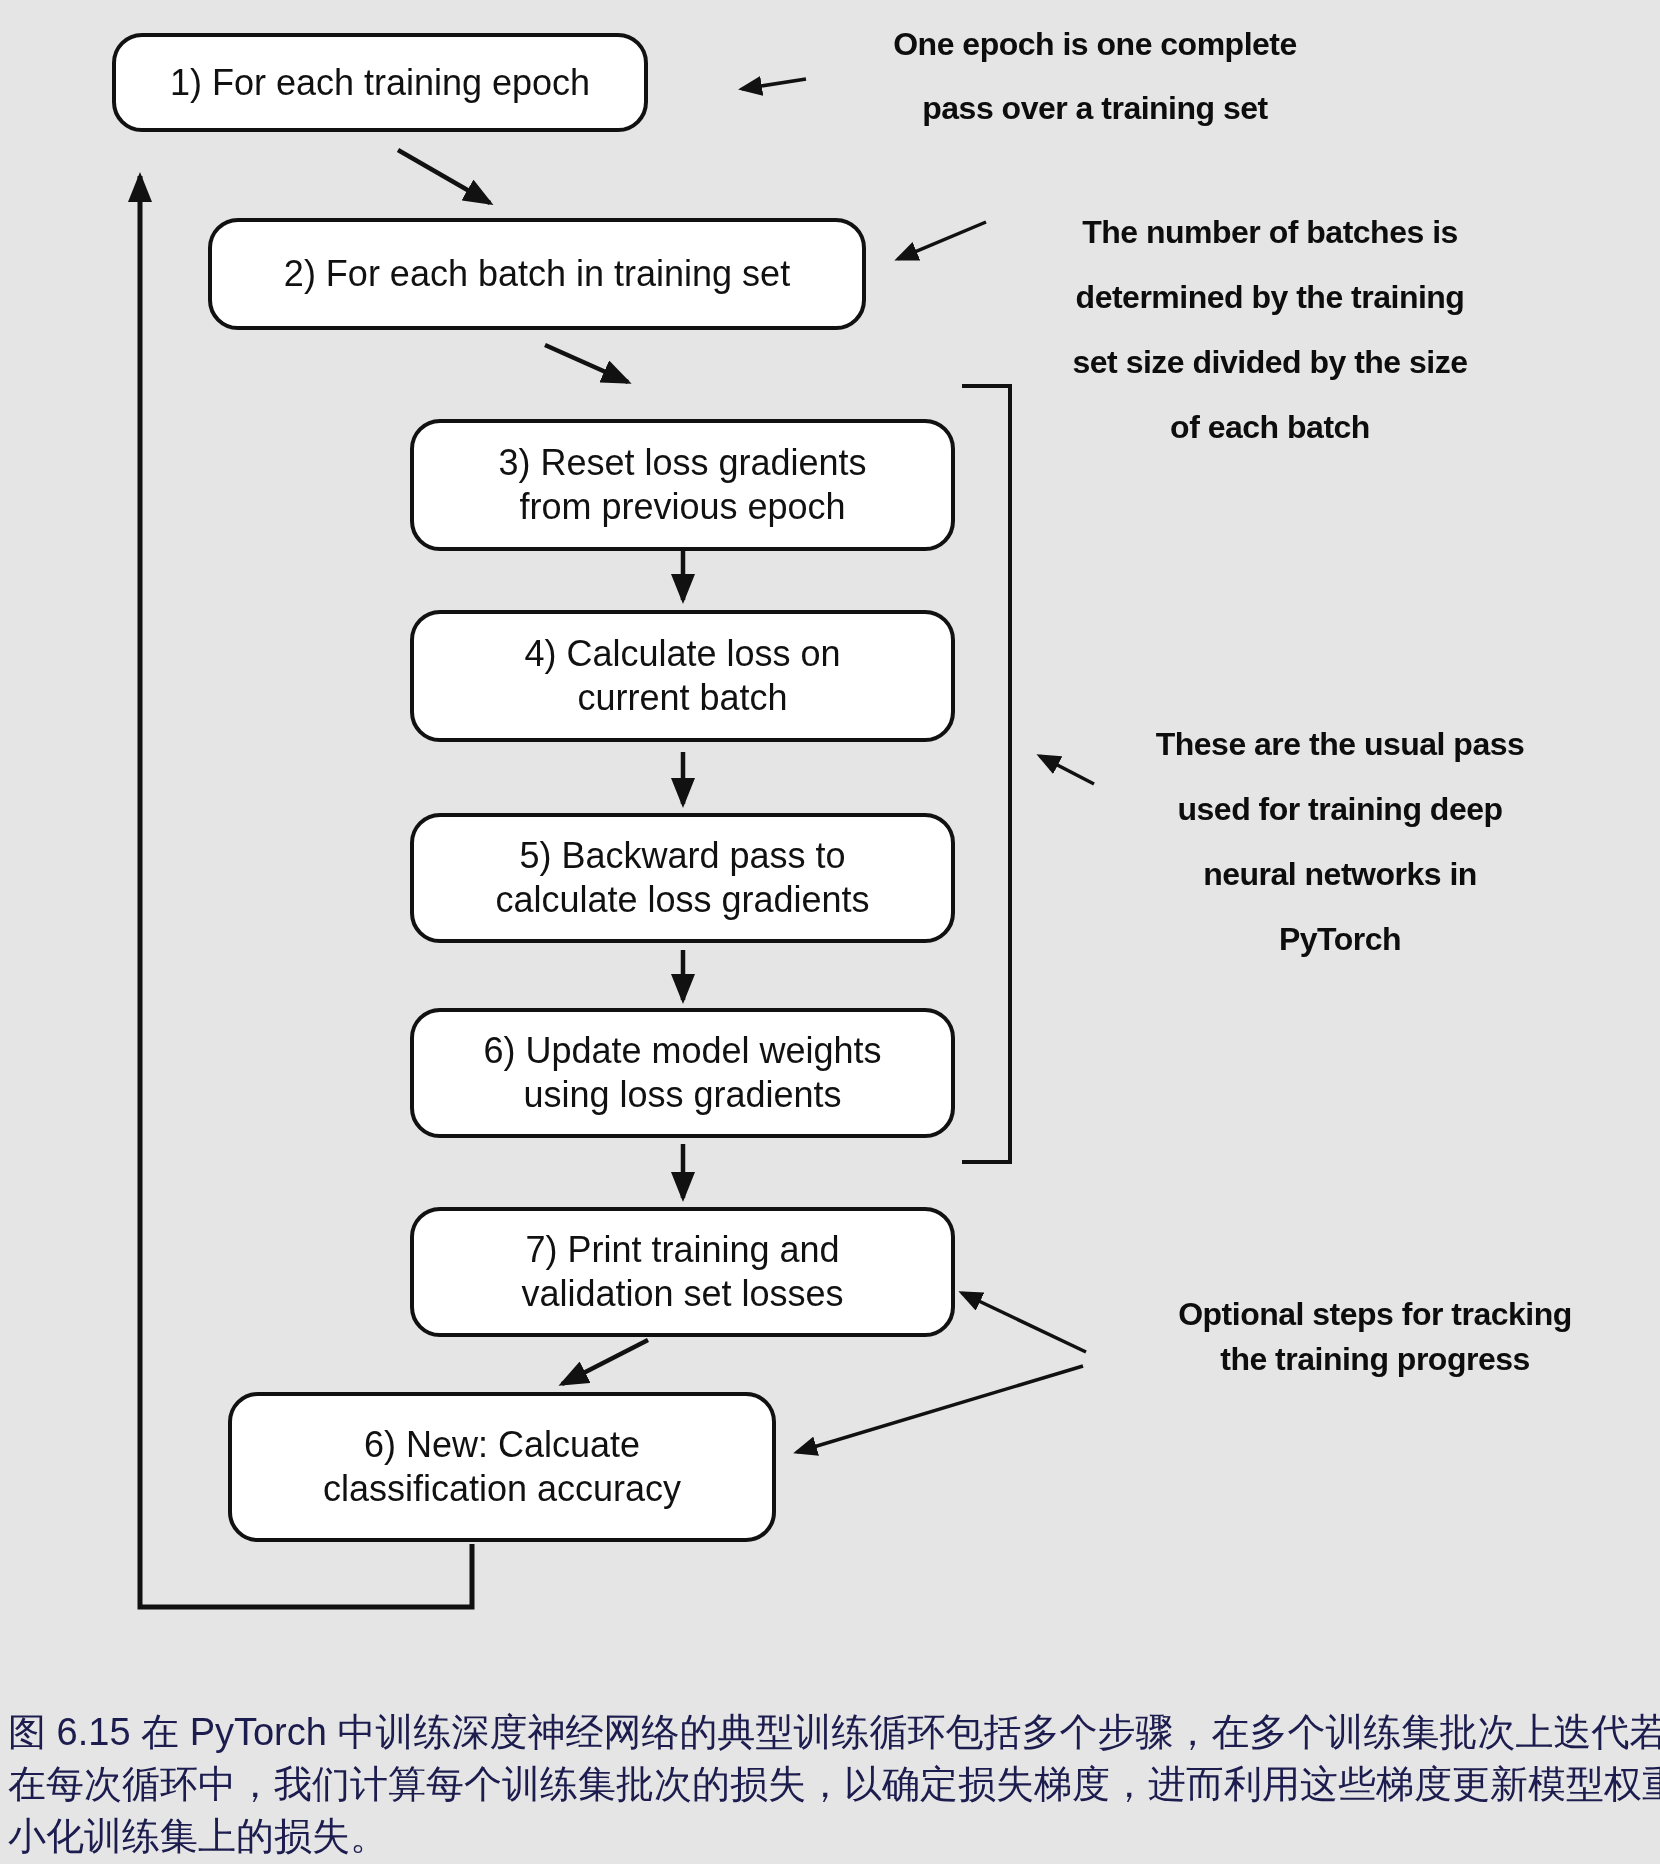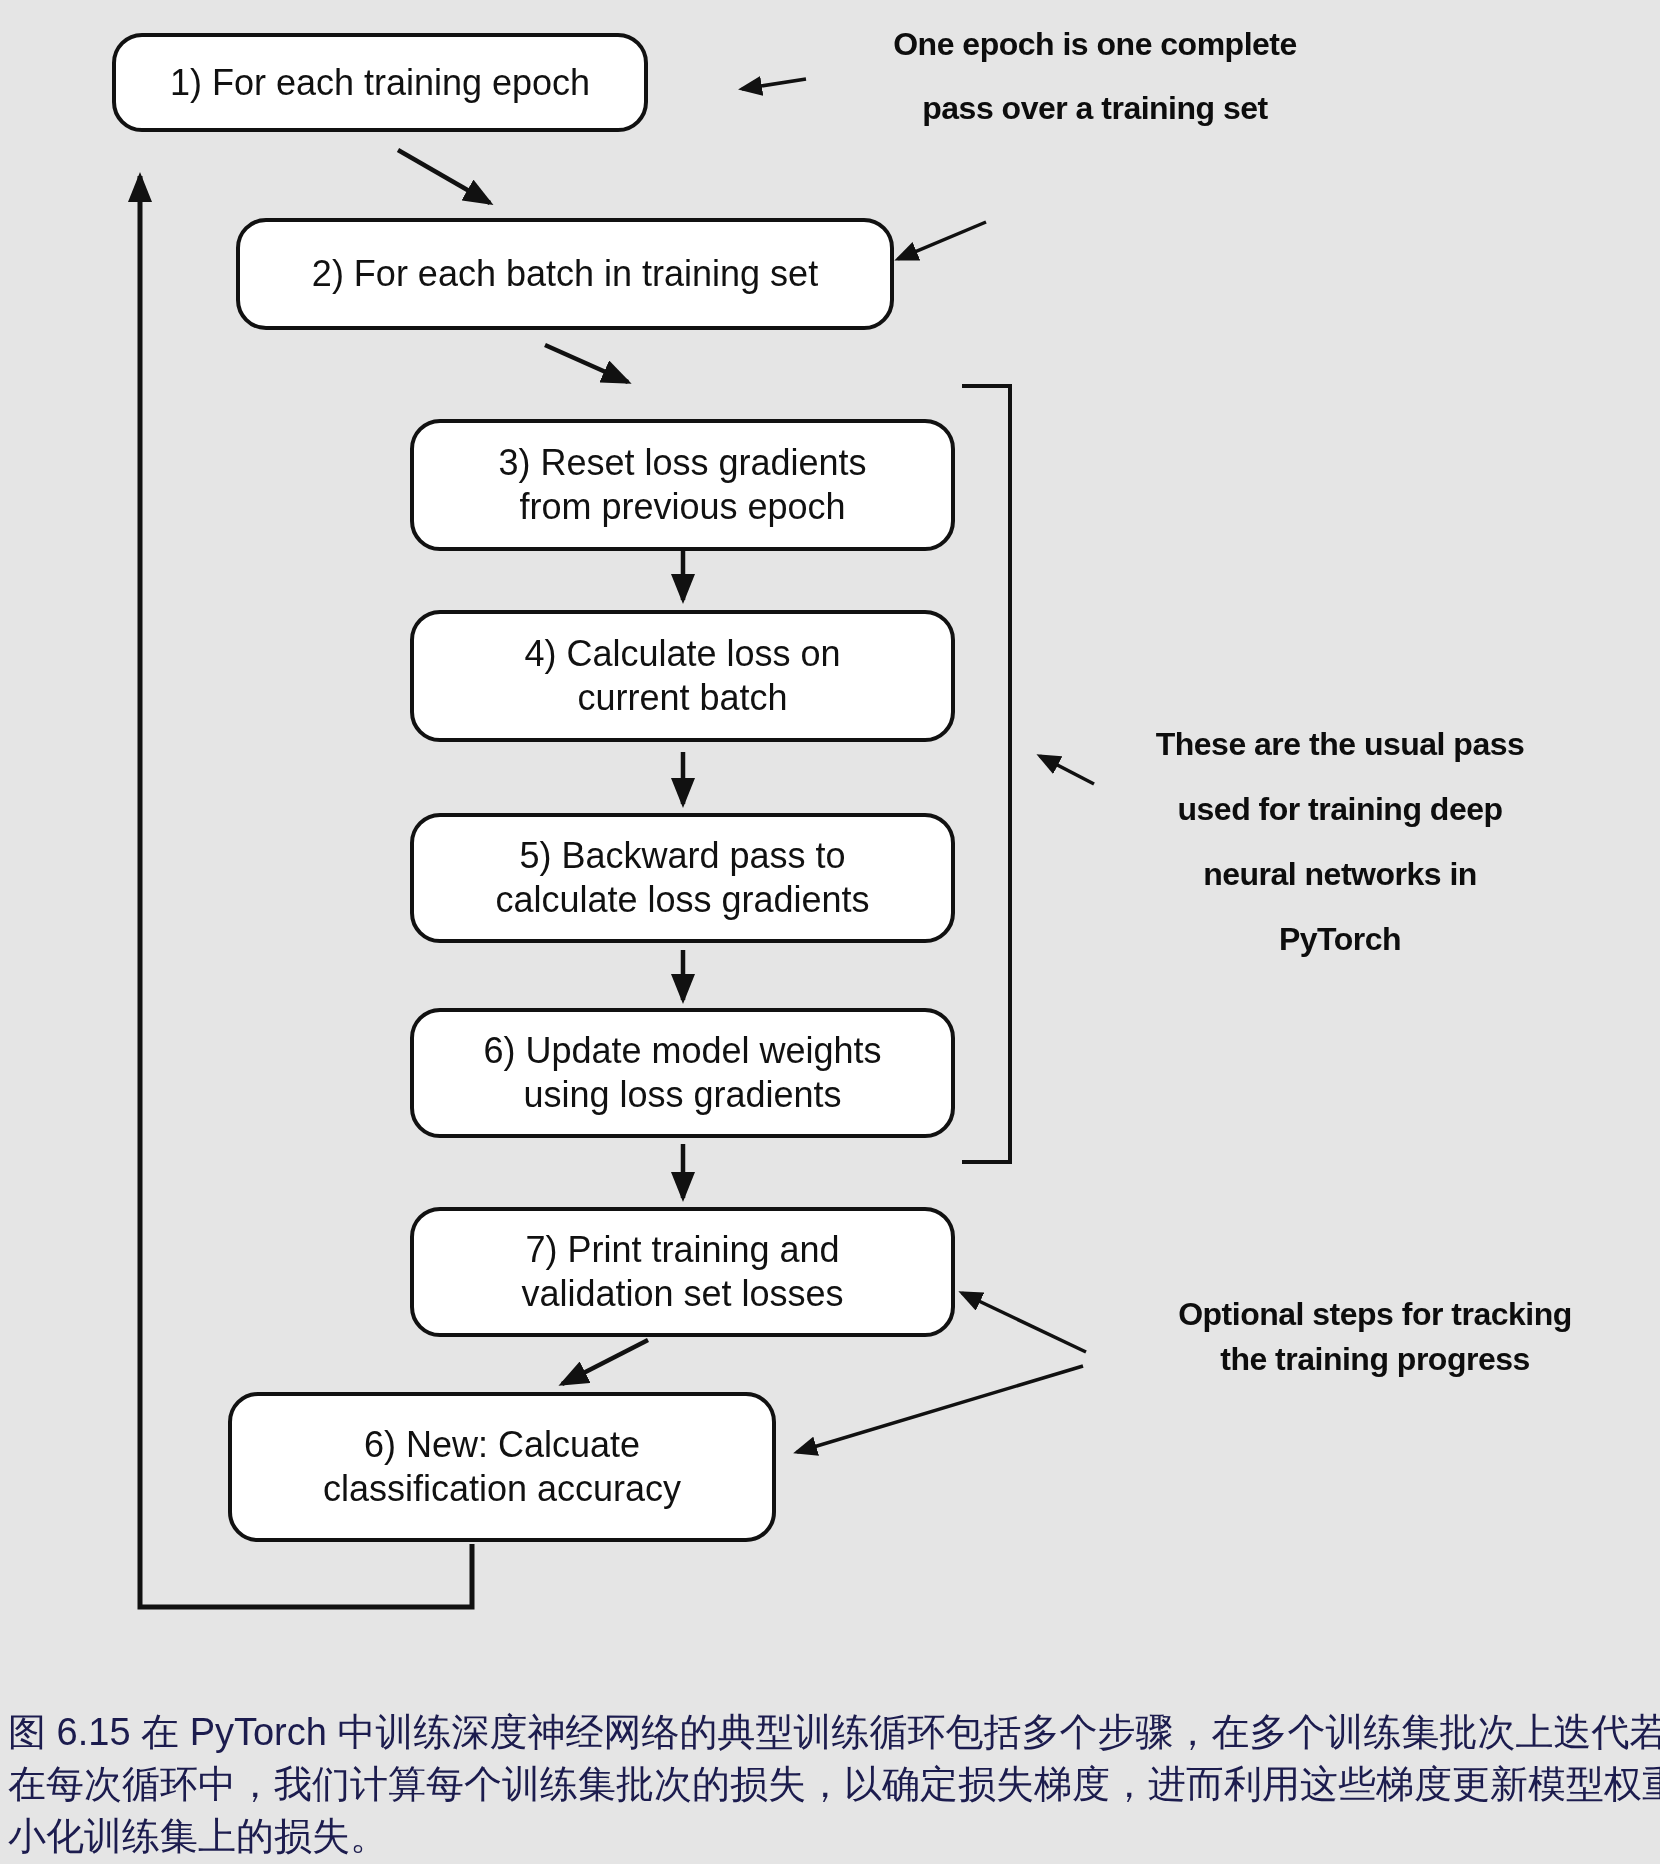--- a/index.html
+++ b/index.html
@@ -81,21 +81,21 @@
 
     <line x1="806" y1="79" x2="742" y2="89" stroke="#111111" stroke-width="3.5" marker-end="url(#headSmall)"></line>
     <line x1="986" y1="222" x2="898" y2="259" stroke="#111111" stroke-width="3.5" marker-end="url(#headSmall)"></line>
     <line x1="1094" y1="784" x2="1040" y2="756" stroke="#111111" stroke-width="3.5" marker-end="url(#headSmall)"></line>
     <line x1="1086" y1="1352" x2="962" y2="1293" stroke="#111111" stroke-width="3.5" marker-end="url(#headSmall)"></line>
     <line x1="1083" y1="1366" x2="797" y2="1452" stroke="#111111" stroke-width="3.5" marker-end="url(#headSmall)"></line>
   </svg>
 
   <div class="box" style="left:112px; top:33px; width:536px; height:99px;">1) For each training epoch</div>
 
-  <div class="box" style="left:236px; top:218px; width:658px; height:112px;">2) For each batch in training set</div>
+  <div class="box" style="left:208px; top:218px; width:658px; height:112px;">2) For each batch in training set</div>
 
   <div class="box" style="left:410px; top:419px; width:545px; height:132px;">3) Reset loss gradients
 from previous epoch</div>
 
   <div class="box" style="left:410px; top:610px; width:545px; height:132px;">4) Calculate loss on
 current batch</div>
 
   <div class="box" style="left:410px; top:813px; width:545px; height:130px;">5) Backward pass to
 calculate loss gradients</div>
 
@@ -104,20 +104,24 @@
 
   <div class="box" style="left:410px; top:1207px; width:545px; height:130px;">7) Print training and
 validation set losses</div>
 
   <div class="box" style="left:228px; top:1392px; width:548px; height:150px;">6) New: Calcuate
 classification accuracy</div>
 
   <div class="ann" style="left:820px; top:12px; width:550px; line-height:64px;">One epoch is one complete
 pass over a training set</div>
 
+  <div class="ann" style="left:980px; top:200px; width:580px; line-height:65px;">The number of batches is
+determined by the training
+set size divided by the size
+of each batch</div>
 
   <div class="ann" style="left:1045px; top:712px; width:590px; line-height:65px;">These are the usual pass
 used for training deep
 neural networks in
 PyTorch</div>
 
   <div class="ann" style="left:1095px; top:1292px; width:560px; line-height:45px;">Optional steps for tracking
 the training progress</div>
 
   <div class="caption">

